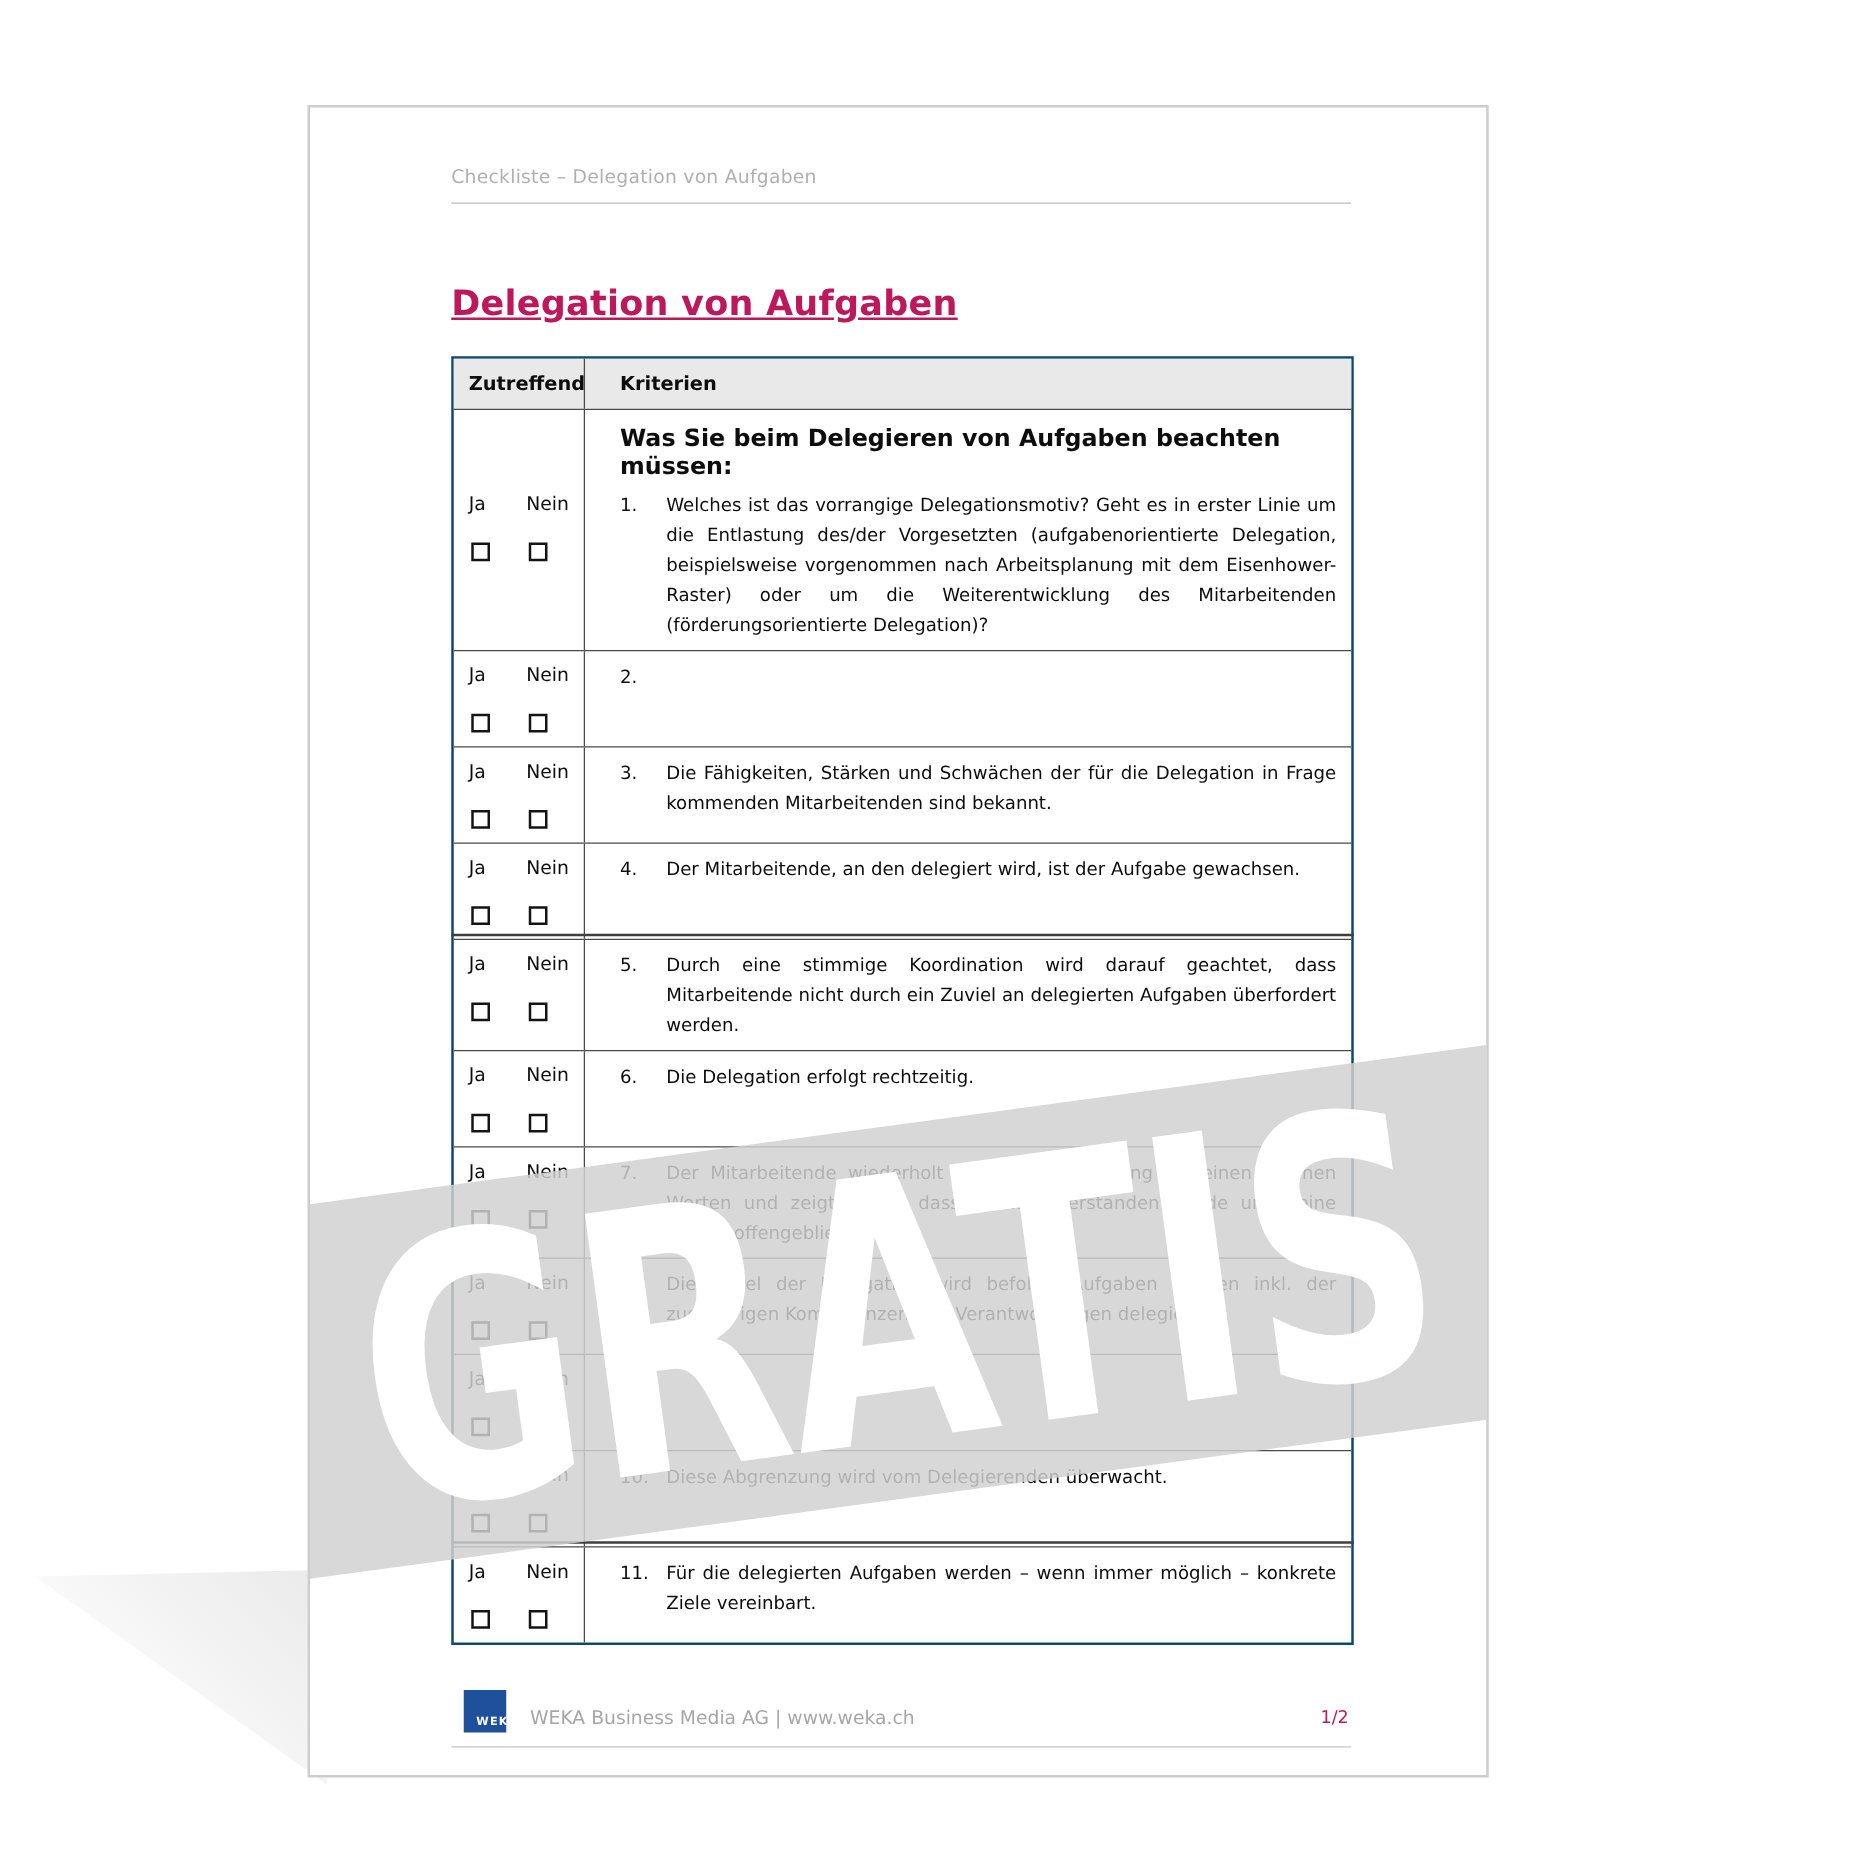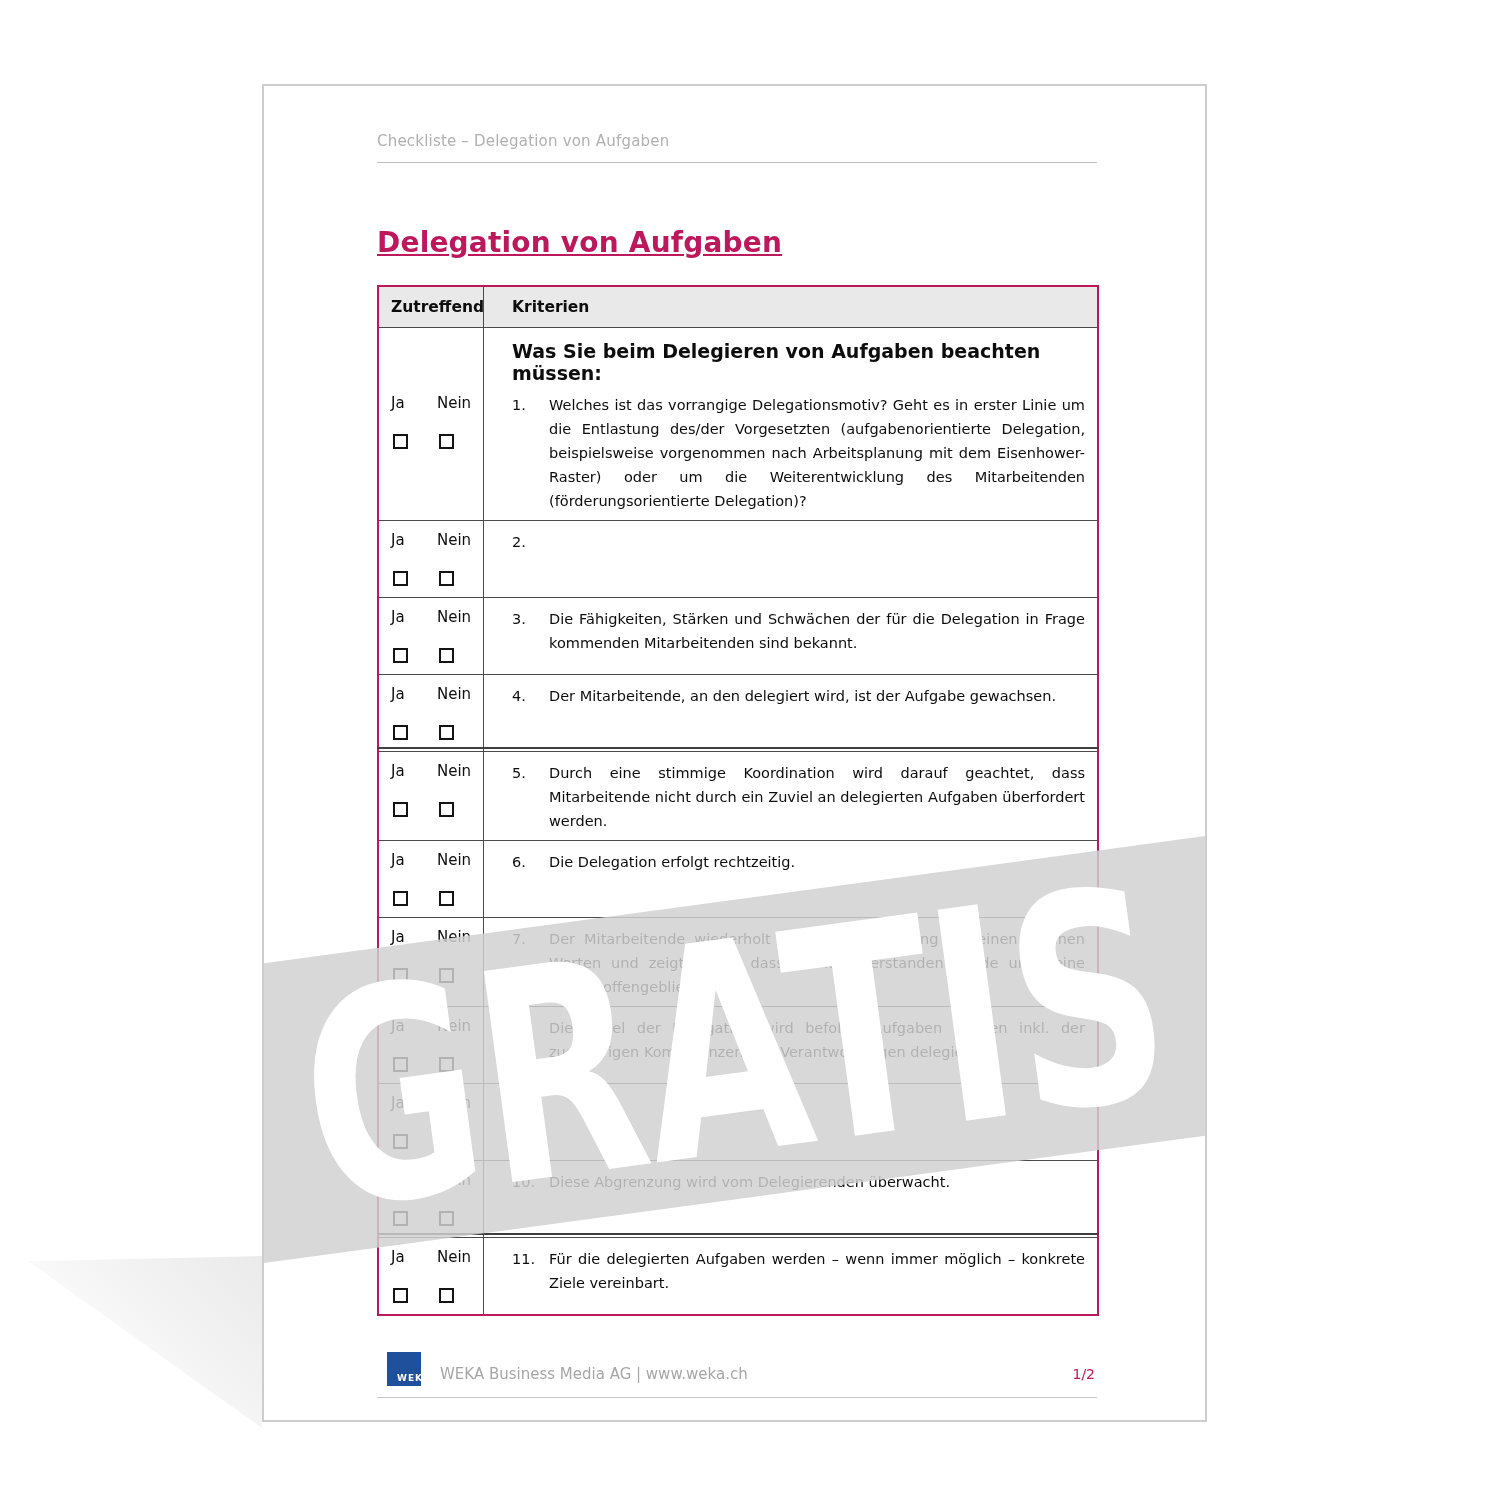--- a/index.html
+++ b/index.html
@@ -10,40 +10,40 @@
 
   
   .corner-shadow {
     position:absolute; left:28px; top:1256px; width:234px; height:172px;
     clip-path:polygon(0 3%, 100% 0, 100% 100%);
     background:linear-gradient(225deg, #eaeaea 0%, #f3f3f3 38%, rgba(255,255,255,0) 78%);
   }
 
   
   .page {
-    position:absolute; left:262px; top:84px; width:945px; height:1338px;
+    position:absolute; left:246px; top:84px; width:945px; height:1338px;
     background:#ffffff; border:2px solid #cdcdcd; box-sizing:border-box;
     overflow:hidden;
   }
 
   .doc-header { position:absolute; left:113px; right:108px; top:46px; }
   .doc-header-text {
     font-size:15px; color:#b0b0b0; padding-bottom:12px;
     border-bottom:1px solid #bdbdbd; letter-spacing:0.2px;
   }
 
   .doc-title {
     position:absolute; left:113px; top:140px; margin:0;
     font-size:28px; font-weight:bold; color:#175e8f; letter-spacing:0.2px;
   }
 
   
   .ctable {
     position:absolute; left:113px; top:199px; width:722px;
-    border:2px solid #be185d; box-sizing:border-box; background:#fff;
+    border:2px solid #0c4a6e; box-sizing:border-box; background:#fff;
   }
   .trow { display:flex; border-top:1px solid #4a4a4a; }
   .trow:first-child { border-top:none; }
   .c1 {
     flex:0 0 105px; width:105px; box-sizing:border-box;
     border-right:1px solid #4a4a4a; padding-left:12px;
   }
   .c2 { flex:1; box-sizing:border-box; padding-left:28px; padding-right:12px; }
 
   .thead { background:#e9e9e9; min-height:40px; }

